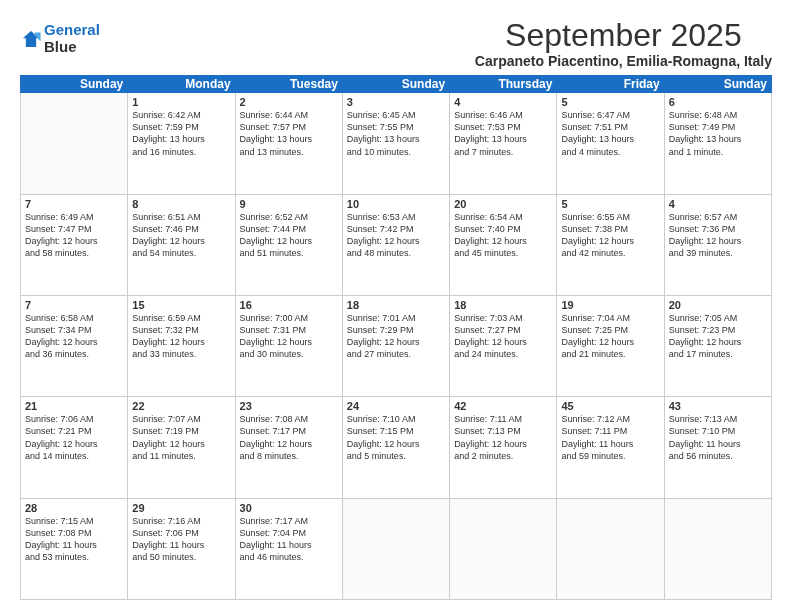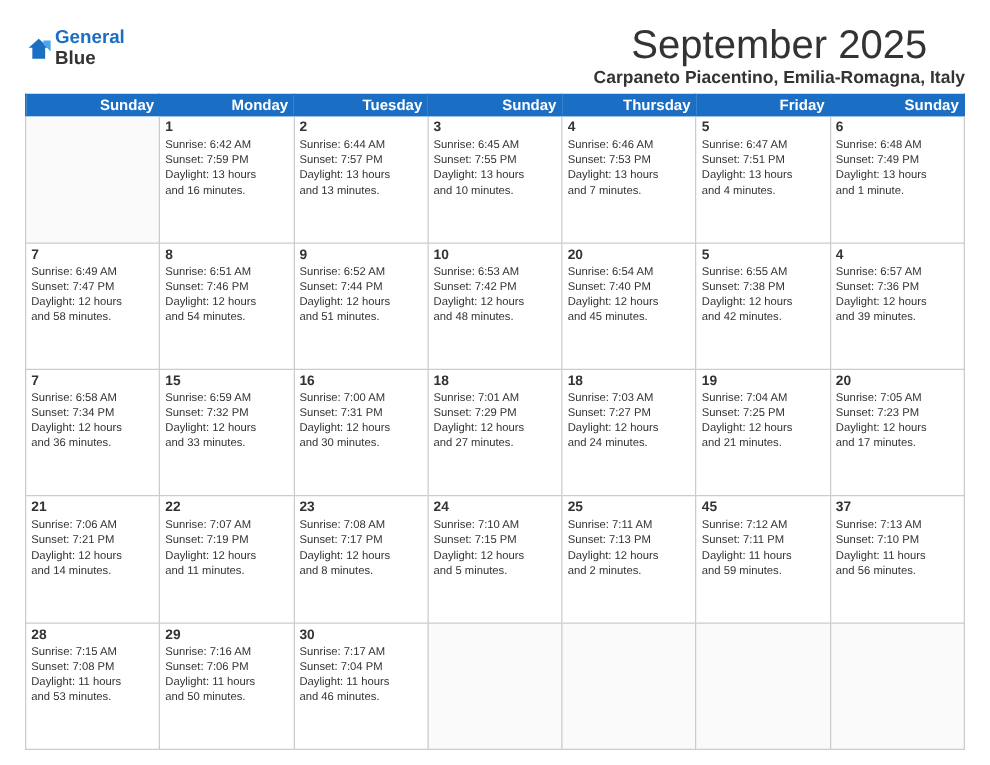--- a/index.html
+++ b/index.html
@@ -232,29 +232,29 @@
           </td>
           <td>
             <span class="day-num">23</span>
             <div class="day-info">Sunrise: 7:08 AM<br>Sunset: 7:17 PM<br>Daylight: 12 hours<br>and 8 minutes.</div>
           </td>
           <td>
             <span class="day-num">24</span>
             <div class="day-info">Sunrise: 7:10 AM<br>Sunset: 7:15 PM<br>Daylight: 12 hours<br>and 5 minutes.</div>
           </td>
           <td>
-            <span class="day-num">25</span>
+            <span class="day-num">42</span>
             <div class="day-info">Sunrise: 7:11 AM<br>Sunset: 7:13 PM<br>Daylight: 12 hours<br>and 2 minutes.</div>
           </td>
           <td>
             <span class="day-num">45</span>
             <div class="day-info">Sunrise: 7:12 AM<br>Sunset: 7:11 PM<br>Daylight: 11 hours<br>and 59 minutes.</div>
           </td>
           <td>
-            <span class="day-num">37</span>
+            <span class="day-num">43</span>
             <div class="day-info">Sunrise: 7:13 AM<br>Sunset: 7:10 PM<br>Daylight: 11 hours<br>and 56 minutes.</div>
           </td>
         </tr>
         <tr>
           <td>
             <span class="day-num">28</span>
             <div class="day-info">Sunrise: 7:15 AM<br>Sunset: 7:08 PM<br>Daylight: 11 hours<br>and 53 minutes.</div>
           </td>
           <td>
             <span class="day-num">29</span>

